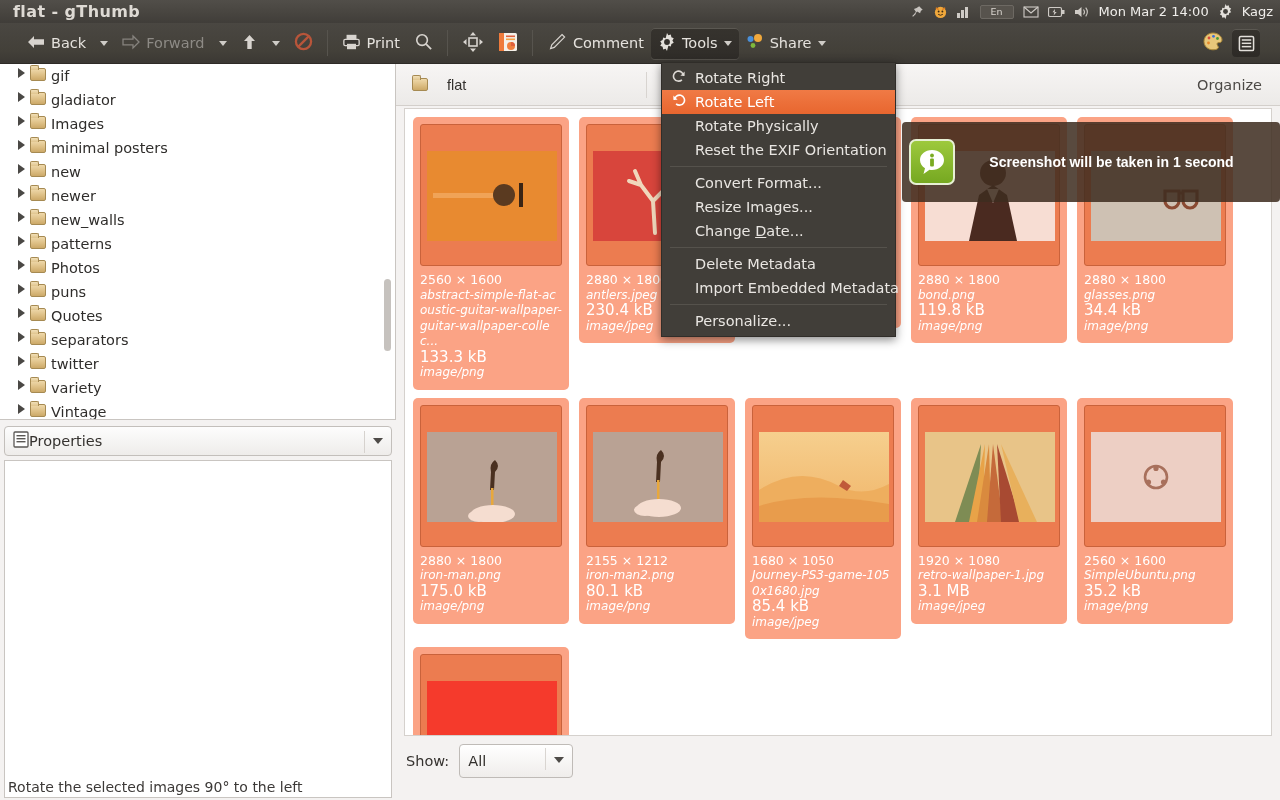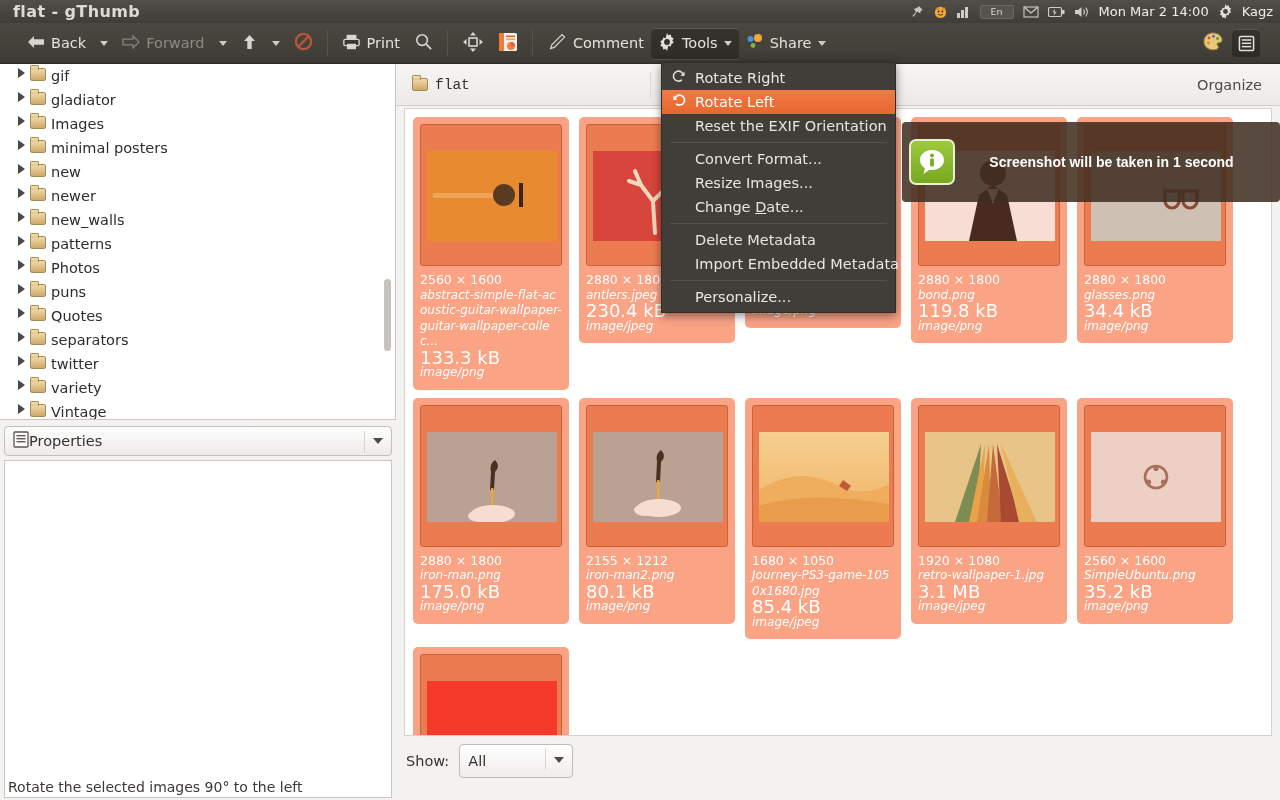--- a/index.html
+++ b/index.html
@@ -133,21 +133,21 @@
     position: absolute; left: 396px; top: 0; width: 884px; height: 672px;
     background: #f4f2f1;
   }
   .locbar {
     position: absolute; left: 0; top: 0; width: 884px; height: 42px;
     background: linear-gradient(to bottom,#f7f5f4,#eceae8);
     border-bottom: 1px solid #d3cfcb;
     display: flex; align-items: center;
   }
   .crumb { display: flex; align-items: center; gap: 7px; padding-left: 16px; }
-  .crumb-label { font-size: 14.5px; color: #33302d; font-family:Liberation Mono, monospace; }
+  .crumb-label { font-size: 14.5px; color: #33302d; font-family:Liberation Sans, sans-serif;margin-left:12px; }
   .loc-sep { width: 1px; height: 26px; background: #d8d4d0; margin-left: 180px; }
   .organize {
     margin-left: auto; padding-right: 18px; font-size: 14.5px; color: #4c4946;
     font-family:"DejaVu Sans",sans-serif;
   }
 
   .grid-area {
     position: absolute; left: 8px; top: 44px; width: 868px; height: 628px;
     background: #ffffff; border: 1px solid #d5d1cd; overflow: hidden;
   }
@@ -159,21 +159,21 @@
     width: 156px; background: #fba385; border-radius: 5px;
     padding: 7px 7px 9px 7px; display: flex; flex-direction: column; align-self: flex-start;
   }
   .thumb {
     width: 142px; height: 142px; border-radius: 3px; position: relative; overflow: hidden;
     background: #ec7c50; border: 1px solid #c9623b;
   }
   .meta { padding-top: 6px; color: #fff; line-height: 15.5px; }
   .m-dim { font-size: 12.5px; font-family:"DejaVu Sans",sans-serif; }
   .m-name { font-size: 12px; font-style: italic; word-break: break-all; font-family:"DejaVu Sans",sans-serif; }
-  .m-size { font-size: 18px; font-family:"DejaVu Sans",sans-serif; }
+  .m-size { font-size: 15px; font-family:"DejaVu Sans",sans-serif; }
   .m-type { font-size: 12px; font-style: italic; font-family:"DejaVu Sans",sans-serif; }
 
   
   .showbar {
     position: absolute; left: 396px; top: 672px; width: 884px; height: 50px;
     display: flex; align-items: center; padding-left: 10px; gap: 10px;
   }
   .show-label { font-size: 14.5px; color: #35322f; font-family:"DejaVu Sans",sans-serif; }
   .combo {
     width: 114px; height: 30px; border: 1px solid #bfbbb7; border-radius: 4px;
@@ -771,20 +771,23 @@
     <div class="menu-item hl">
       <span class="mi-ico">
         <svg width="14" height="14" viewBox="0 0 14 14">
             <path d="M2.5 6a5 5 0 1 1 1.6 3.8" fill="none" stroke="#fff" stroke-width="1.6"></path>
             <path d="M1.4 1.6v4.2h4.2z" fill="#fff"></path>
           </svg>
       </span>
       <span class="mi-text">Rotate Left</span>
     </div>
     <div class="menu-item noicon">
+      <span class="mi-text">Rotate Physically</span>
+    </div>
+    <div class="menu-item noicon">
       <span class="mi-text">Reset the EXIF Orientation</span>
     </div>
     <div class="menu-sep"></div>
     <div class="menu-item noicon">
       <span class="mi-text">Convert Format...</span>
     </div>
     <div class="menu-item noicon">
       <span class="mi-text">Resize Images...</span>
     </div>
     <div class="menu-item noicon">

